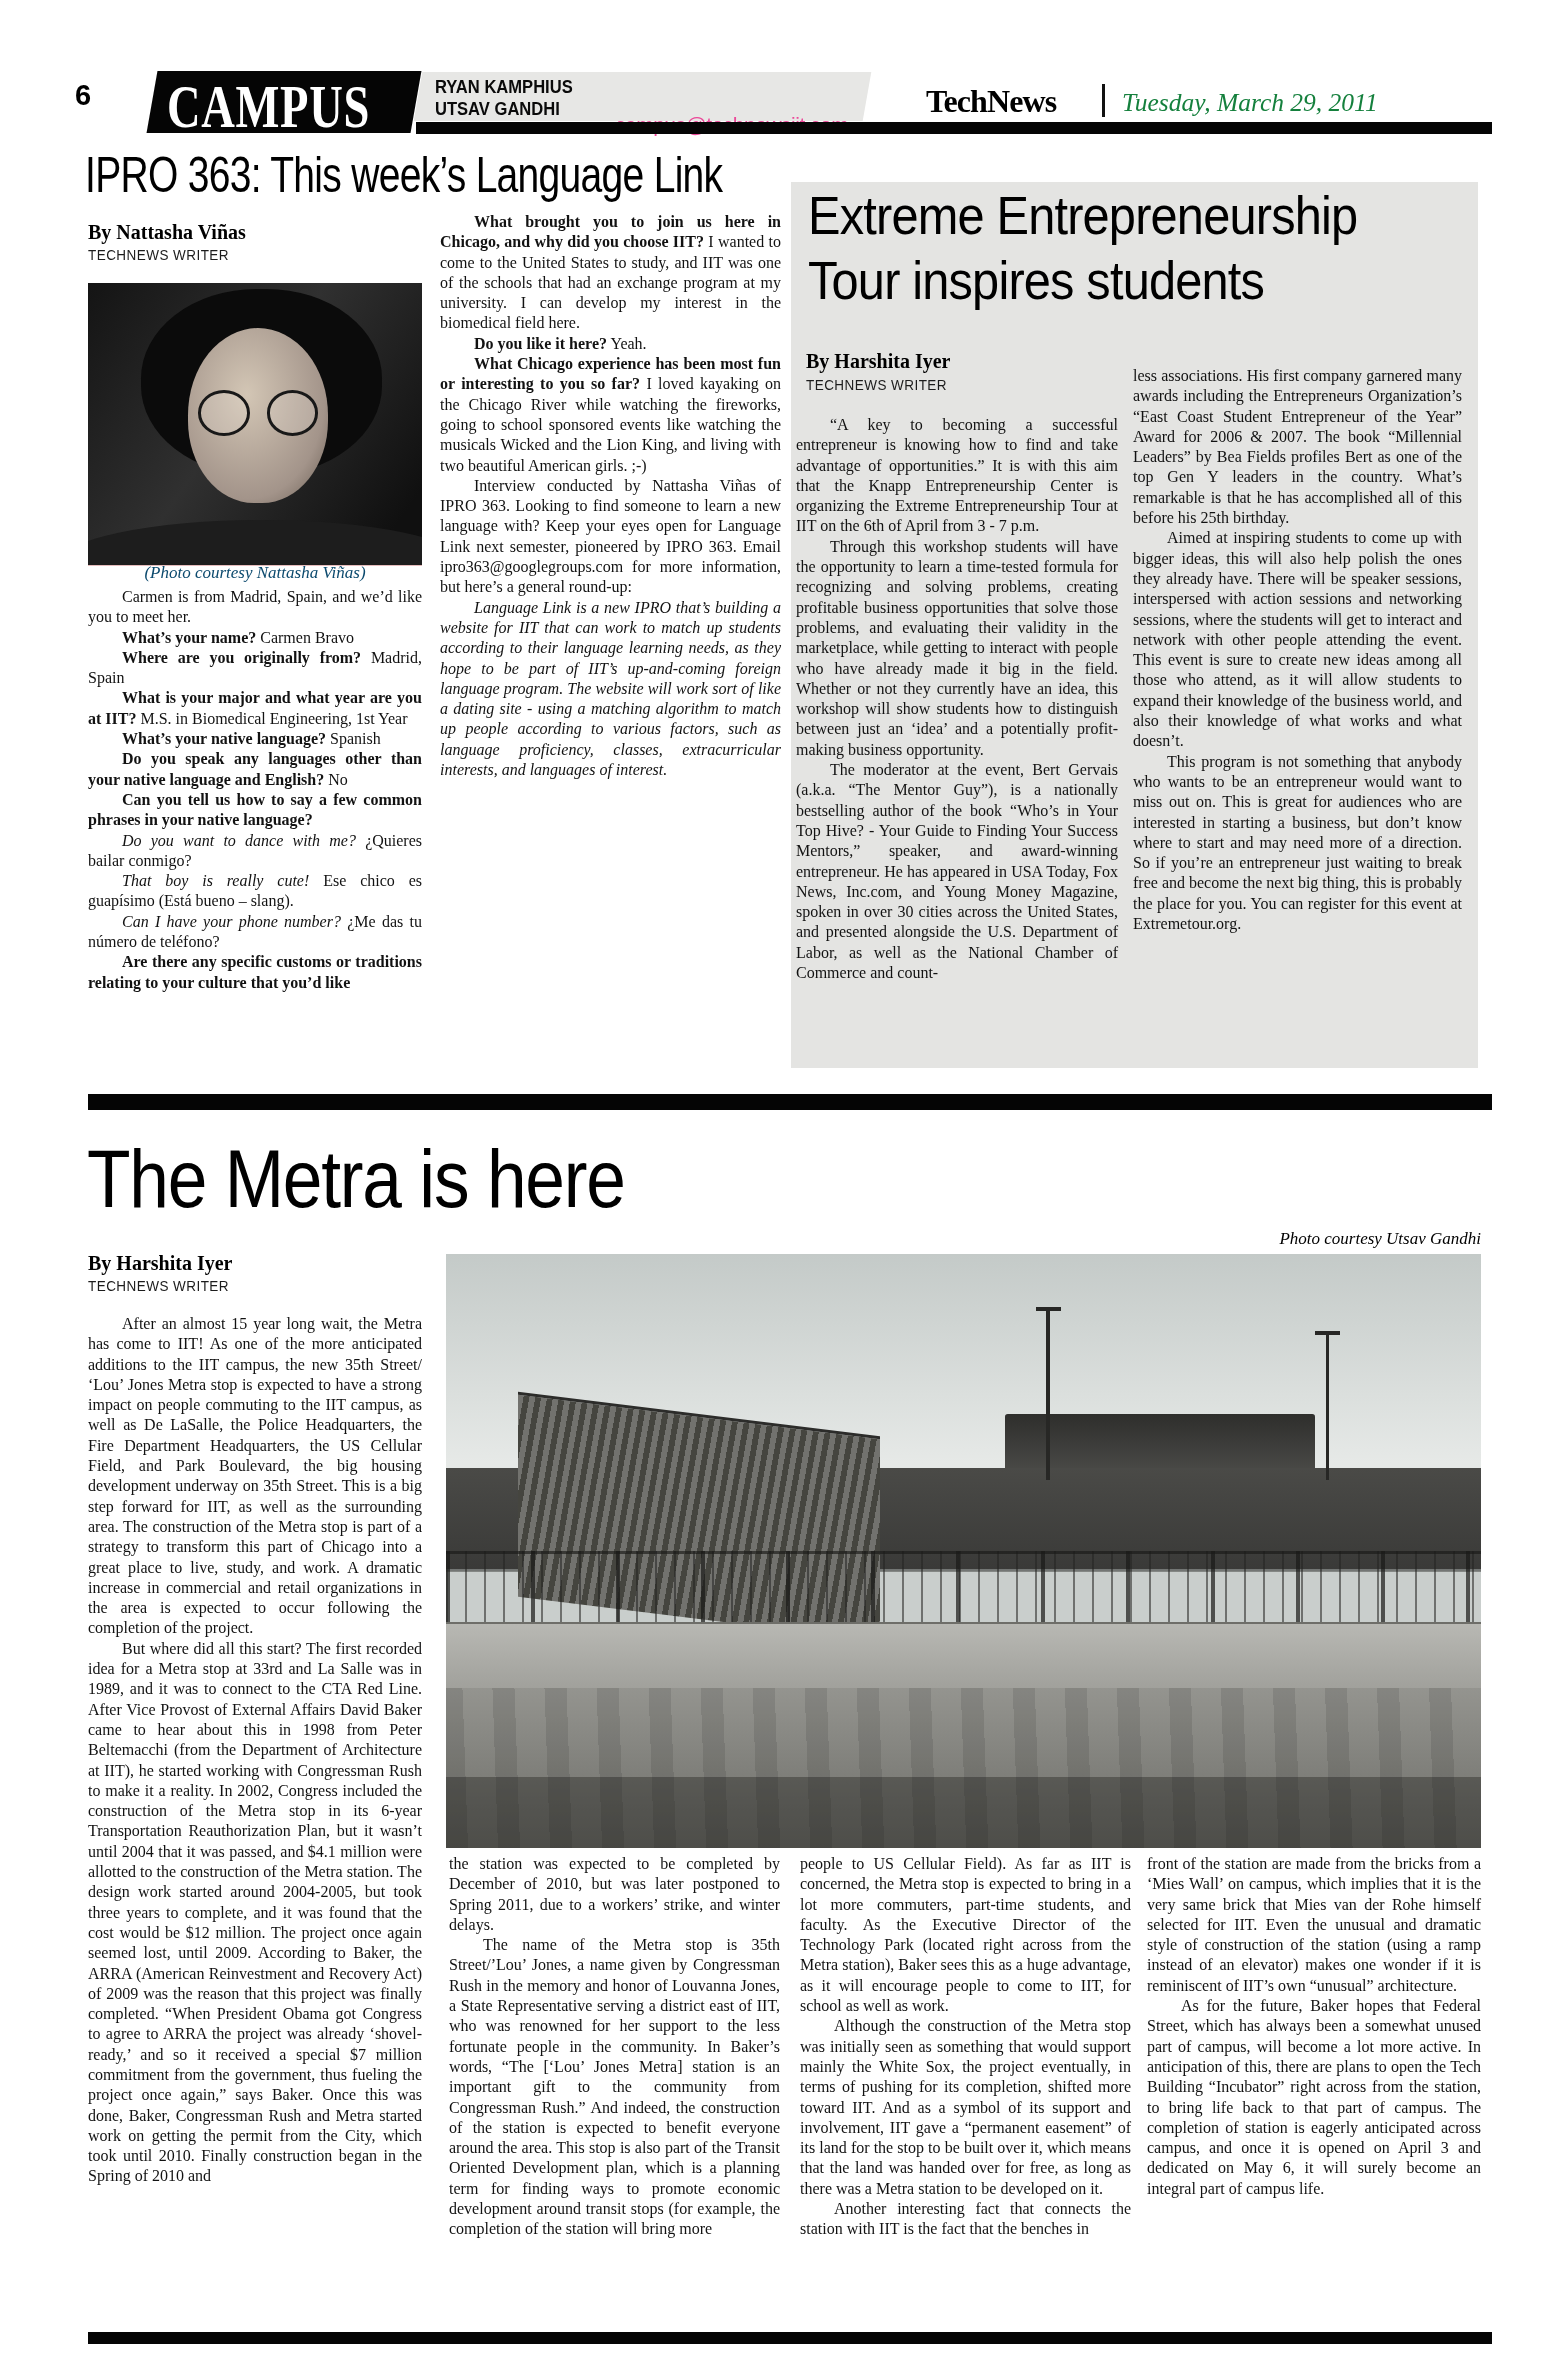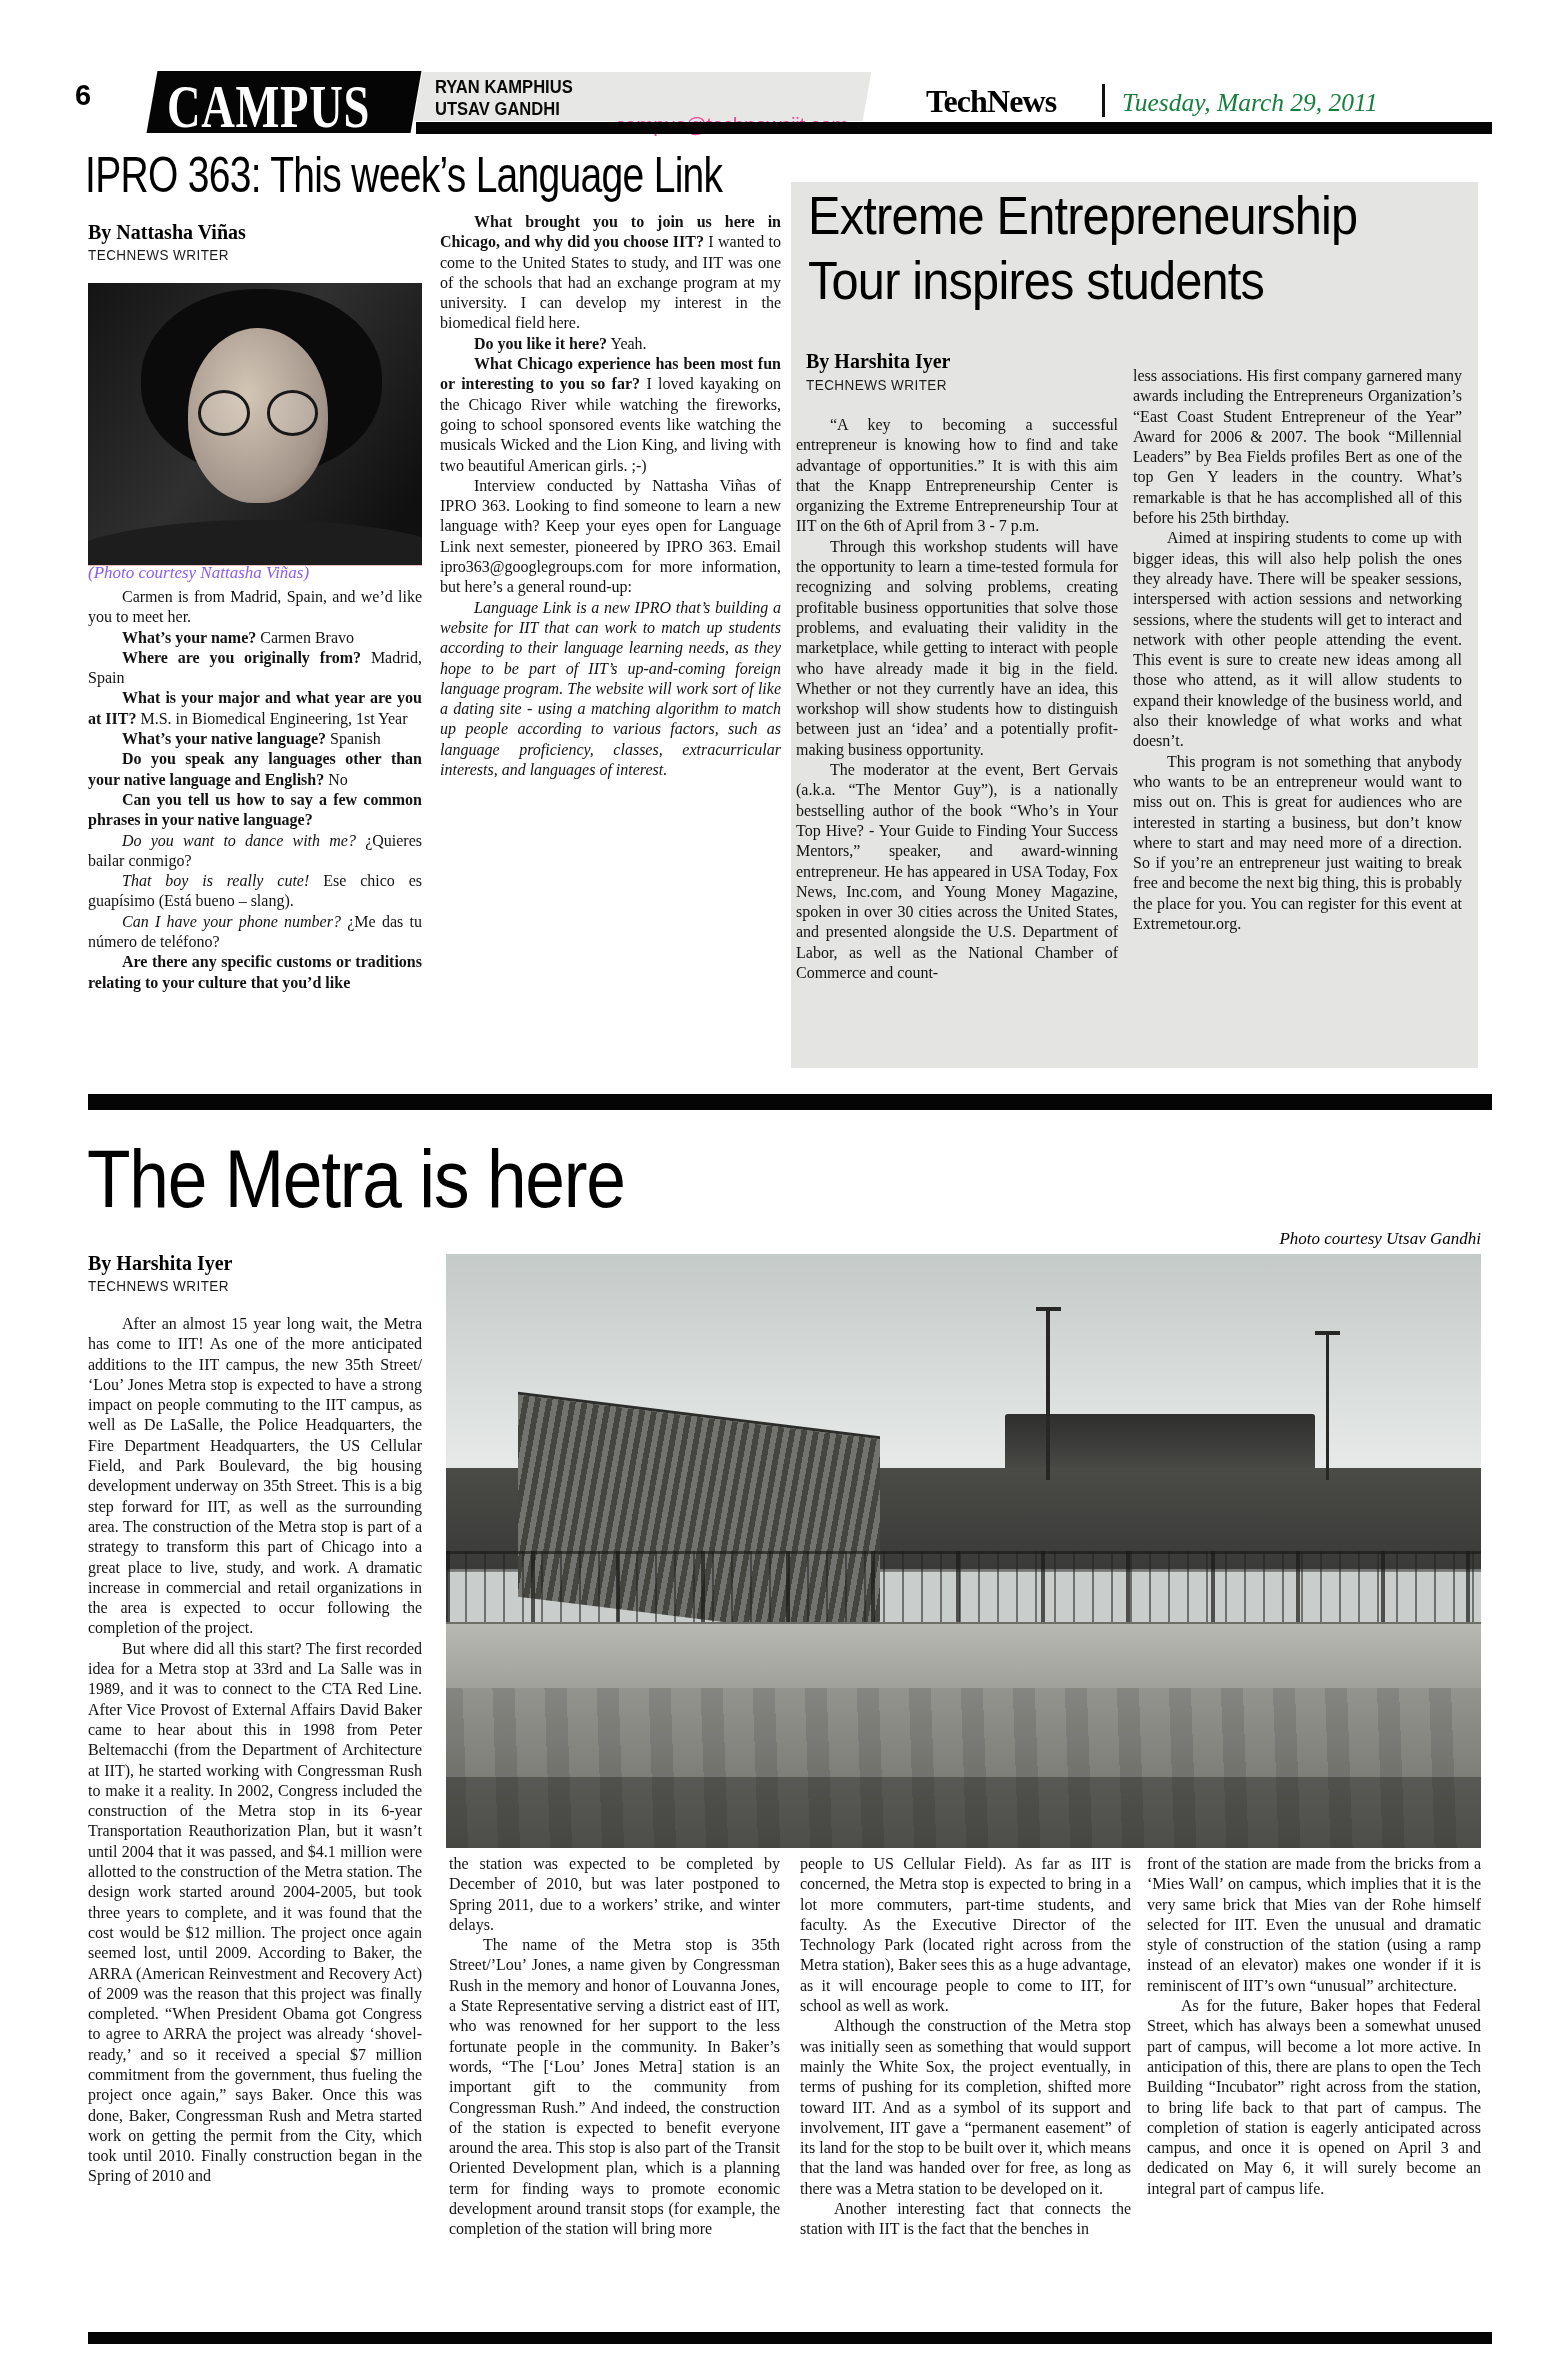--- a/index.html
+++ b/index.html
@@ -44,21 +44,21 @@
   .portrait .face{position:absolute;left:30%;top:16%;width:42%;height:62%;
                   border-radius:50% 50% 47% 47%;
                   background:radial-gradient(ellipse at 42% 38%,#d3c6b5,#a3948a 68%,#64584e);}
   .portrait .glasses{position:absolute;left:33%;top:38%;width:36%;height:14%;}
   .portrait .glasses .lens{position:absolute;width:38%;height:100%;border:3.3px solid #181818;
                   border-radius:50%;background:rgba(230,225,215,.25);}
   .portrait .glasses .lens.r{right:0;}
   .portrait .shoulder{position:absolute;left:-8%;bottom:-14%;width:120%;height:30%;
                   border-radius:50% 50% 0 0;background:#1d1d1d;}
   .photo-caption{left:88px;top:564px;width:334px;font:italic 17px/1.1 "Liberation Serif",serif;
-                 text-align:left;color:#8b5cf6;}
+                 text-align:center;color:#0c4a6e;}
   .ipro-col1{left:88px;top:587px;width:334px;}
   .ipro-col2{left:440px;top:212px;width:341px;}
 
   
   .ee-box{left:791px;top:182px;width:687px;height:886px;background:#e4e4e2;}
   .ee-headline{font:53px/1 "Liberation Sans",sans-serif;color:#000;white-space:nowrap;
                transform:scaleX(.92);transform-origin:0 0;letter-spacing:-0.9px;}
   .ee-h1{left:808px;top:189px;}
   .ee-h2{left:808px;top:254px;}
   .ee-byline{left:806px;top:351px;}

